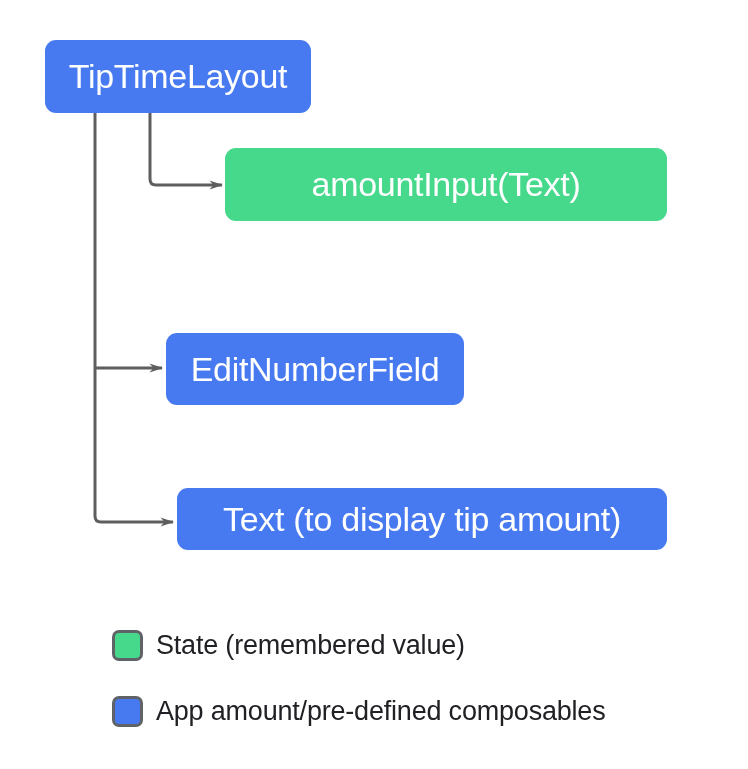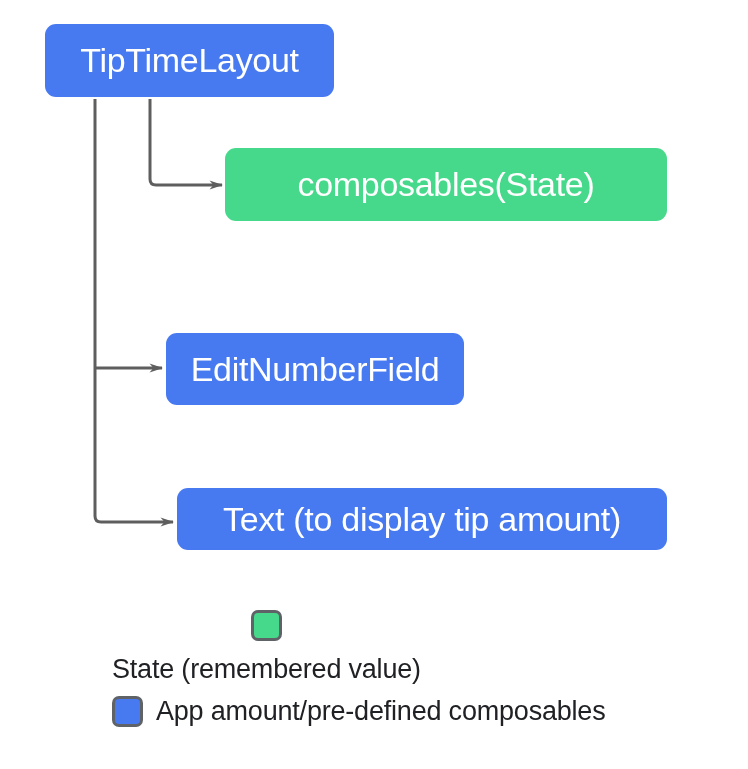--- a/index.html
+++ b/index.html
@@ -24,33 +24,33 @@
     justify-content: center;
     color: #ffffff;
     font-size: 34px;
     font-weight: 400;
     letter-spacing: -0.3px;
     border-radius: 11px;
     white-space: nowrap;
   }
   .node-blue  { background: #4779F0; }
   .node-green { background: #46D98B; }
-  #node-root         { left: 45px;  top: 24px;  width: 289px; height: 73px; }
+  #node-root         { left: 45px;  top: 40px;  width: 266px; height: 73px; }
   #node-amountinput  { left: 225px; top: 148px; width: 442px; height: 73px; }
   #node-editnumber   { left: 166px; top: 333px; width: 298px; height: 72px; }
   #node-text         { left: 177px; top: 488px; width: 490px; height: 62px; }
 
   .legend-row {
     position: absolute;
     left: 112px;
     display: flex;
     align-items: center;
     gap: 13px;
   }
-  #legend-state       { top: 610px; flex-direction: column; }
+  #legend-state       { top: 630px; }
   #legend-composables { top: 696px; }
   .swatch {
     width: 25px; height: 25px;
     border: 3px solid #5F6368;
     border-radius: 7px;
     flex: 0 0 auto;
   }
   .swatch-green { background: #46D98B; }
   .swatch-blue  { background: #4779F0; }
   .legend-label {
@@ -77,21 +77,21 @@
     <path d="M95,99 V516 Q95,522 101,522 H173" fill="none" stroke="#5E5E5E" stroke-width="3" marker-end="url(#arrowhead)"></path>
 
     <path d="M95,368 H162" fill="none" stroke="#5E5E5E" stroke-width="3" marker-end="url(#arrowhead)"></path>
   </svg>
 
   <div class="node node-blue" id="node-root">
     <span>TipTimeLayout</span>
   </div>
 
   <div class="node node-green" id="node-amountinput">
-    <span>composables(State)</span>
+    <span>amountInput(Text)</span>
   </div>
 
   <div class="node node-blue" id="node-editnumber">
     <span>EditNumberField</span>
   </div>
 
   <div class="node node-blue" id="node-text">
     <span>Text (to display tip amount)</span>
   </div>
 

